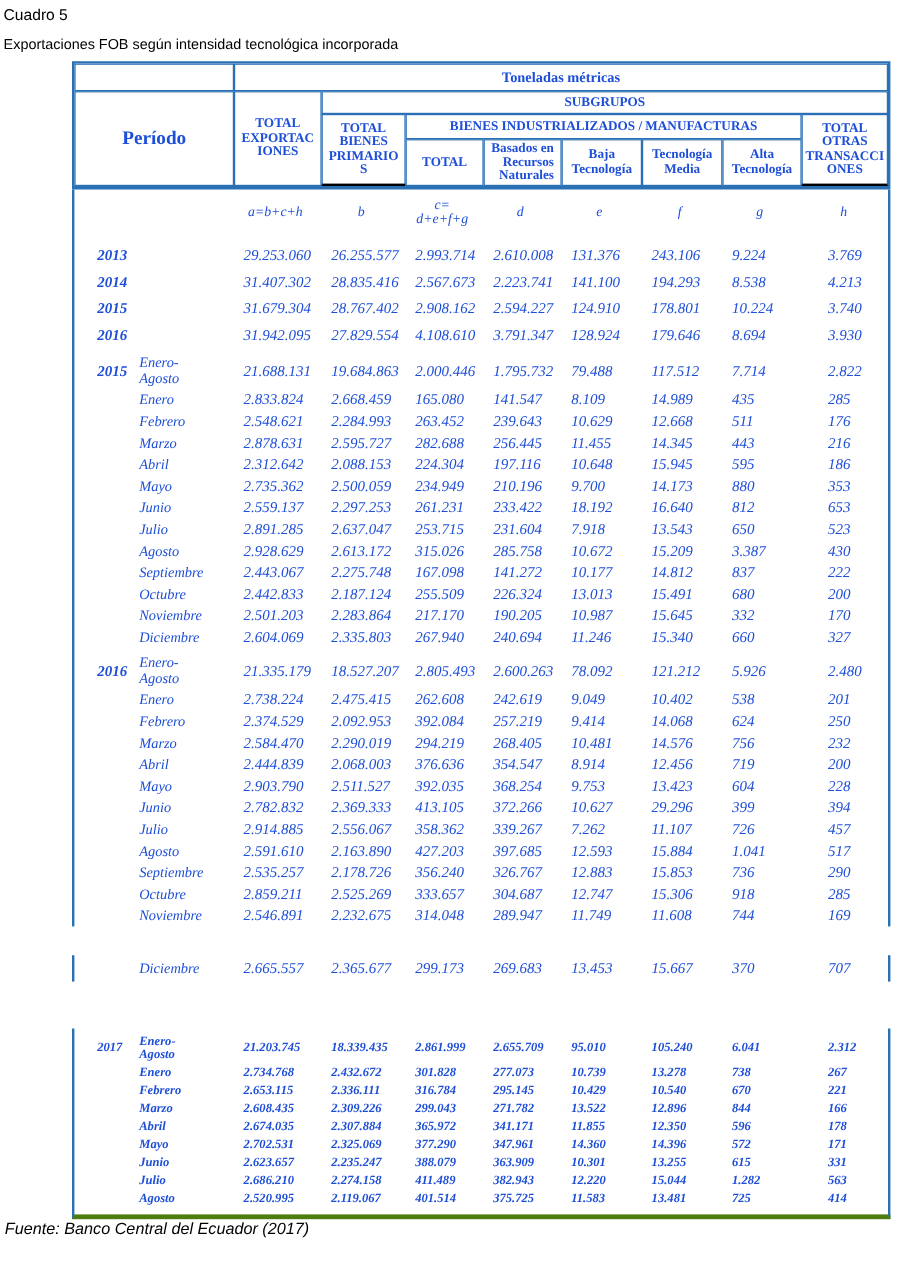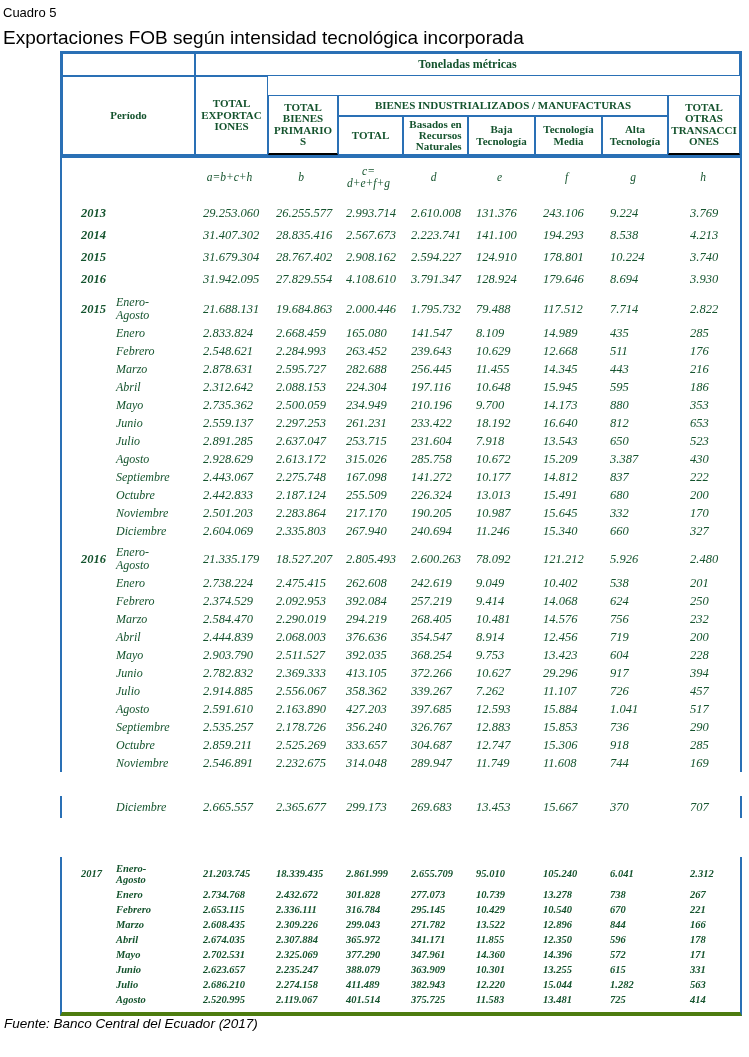--- a/index.html
+++ b/index.html
@@ -1,37 +1,37 @@
 <!DOCTYPE html>
 <html><head>
 <meta charset="utf-8">
 <style>
   html,body{margin:0;padding:0;background:#fff;}
   body{width:749px;height:1057px;overflow:hidden;position:relative;
        font-family:"Liberation Sans",sans-serif;color:#000;}
   .page{padding:5px 0 0 3px;}
 
   .doc-title{font-size:13px;font-weight:normal;line-height:16px;}
-  .doc-subtitle{font-size:19px;line-height:17px;margin-top:8px;}
+  .doc-subtitle{font-size:12px;line-height:17px;margin-top:8px;}
 
   
   .table{margin-left:57px;margin-top:5px;width:682px;
-         font-family:"Liberation Serif",serif;color:#14532d;}
+         font-family:"Liberation Serif",serif;color:#1d4ed8;}
 
   
   .thead{display:grid;box-sizing:border-box;
          grid-template-columns:133px 73px 70px 65px 65px 67px 67px 66px 72px;
          grid-template-rows:23px 19px 21px 39px;
          border:2px solid #2a70b5;border-bottom:3px solid #2a70b5;}
   .hc{display:flex;align-items:center;justify-content:center;text-align:center;
       border:1px solid #2a70b5;box-sizing:border-box;
       font-weight:bold;font-size:11px;line-height:11.5px;white-space:pre-line;}
   .hc.corner   {grid-area:1/1/2/2;}
   .hc.unit     {grid-area:1/2/2/10;font-size:12px;}
-  .hc.periodo  {grid-area:2/1/5/2;font-size:11px;}
+  .hc.periodo  {grid-area:2/1/5/2;font-size:16px;}
   .hc.texp     {grid-area:2/2/5/3;}
   .hc.subg     {grid-area:2/3/3/10;}
   .hc.tprim    {grid-area:3/3/5/4;border-bottom:2.5px solid #000;}
   .hc.manuf    {grid-area:3/4/4/9;}
   .hc.mtotal   {grid-area:4/4/5/5;}
   .hc.nat      {grid-area:4/5/5/6;font-size:11px;line-height:11px;text-align:right;}
   .hc.baja     {grid-area:4/6/5/7;}
   .hc.media    {grid-area:4/7/5/8;}
   .hc.alta     {grid-area:4/8/5/9;}
   .hc.totras   {grid-area:3/9/5/10;border-bottom:2.5px solid #000;}
@@ -74,20 +74,21 @@
 
   <div class="table">
 
     <div class="thead">
       <div class="hc corner"></div>
       <div class="hc unit">Toneladas métricas</div>
       <div class="hc periodo">Período</div>
       <div class="hc texp">TOTAL
 EXPORTAC
 IONES</div>
+      <div class="hc subg">SUBGRUPOS</div>
       <div class="hc tprim">TOTAL
 BIENES
 PRIMARIO
 S</div>
       <div class="hc manuf">BIENES INDUSTRIALIZADOS / MANUFACTURAS</div>
       <div class="hc mtotal">TOTAL</div>
       <div class="hc nat">Basados en
 Recursos
 Naturales</div>
       <div class="hc baja">Baja
@@ -394,21 +395,21 @@
         </div>
         <div class="trow row-month">
           <div class="cy"></div>
           <div class="cp">Junio</div>
           <div class="cv">2.782.832</div>
           <div class="cv">2.369.333</div>
           <div class="cv">413.105</div>
           <div class="cv">372.266</div>
           <div class="cv">10.627</div>
           <div class="cv">29.296</div>
-          <div class="cv">917</div>
+          <div class="cv">399</div>
           <div class="cv">394</div>
         </div>
         <div class="trow row-month">
           <div class="cy"></div>
           <div class="cp">Julio</div>
           <div class="cv">2.914.885</div>
           <div class="cv">2.556.067</div>
           <div class="cv">358.362</div>
           <div class="cv">339.267</div>
           <div class="cv">7.262</div>

